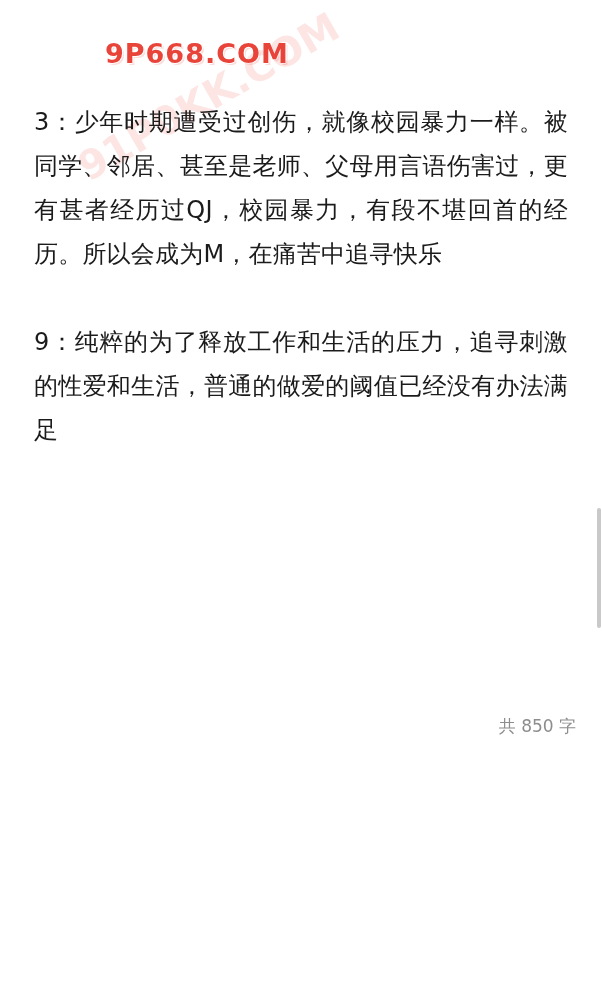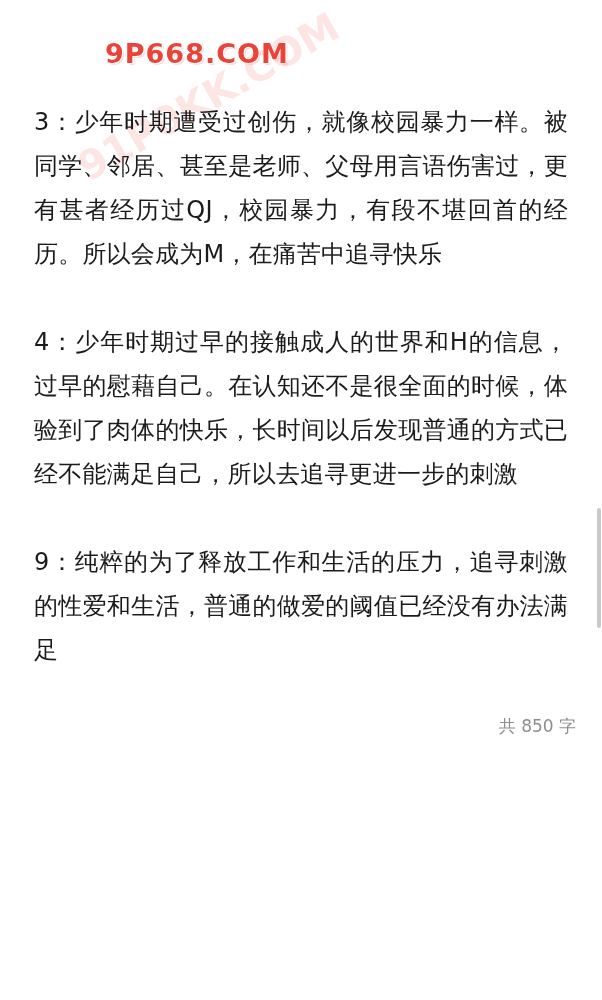--- a/index.html
+++ b/index.html
@@ -112,21 +112,20 @@
 <body>
 
 <div class="page">
 
   <div class="logo">9P668.COM</div>
 
   <div class="watermark">91P0KK.COM</div>
 
   <div class="content">
     <p class="para">3：少年时期遭受过创伤，就像校园暴力一样。被同学、邻居、甚至是老师、父母用言语伤害过，更有甚者经历过QJ，校园暴力，有段不堪回首的经历。所以会成为M，在痛苦中追寻快乐</p>
-    <p class="para">4：少年时期过早的接触成人的世界和H的信息，过早的慰藉自己。在认知还不是很全面的时候，体验到了肉体的快乐，长时间以后发现普通的方式已经不能满足自己，所以去追寻更进一步的刺激</p>
     <p class="para">9：纯粹的为了释放工作和生活的压力，追寻刺激的性爱和生活，普通的做爱的阈值已经没有办法满足</p>
   </div>
 
   <div class="scrollbar-track">
     <div class="scrollbar-thumb"></div>
   </div>
 
   <div class="footer">共 850 字</div>
 
 </div>

